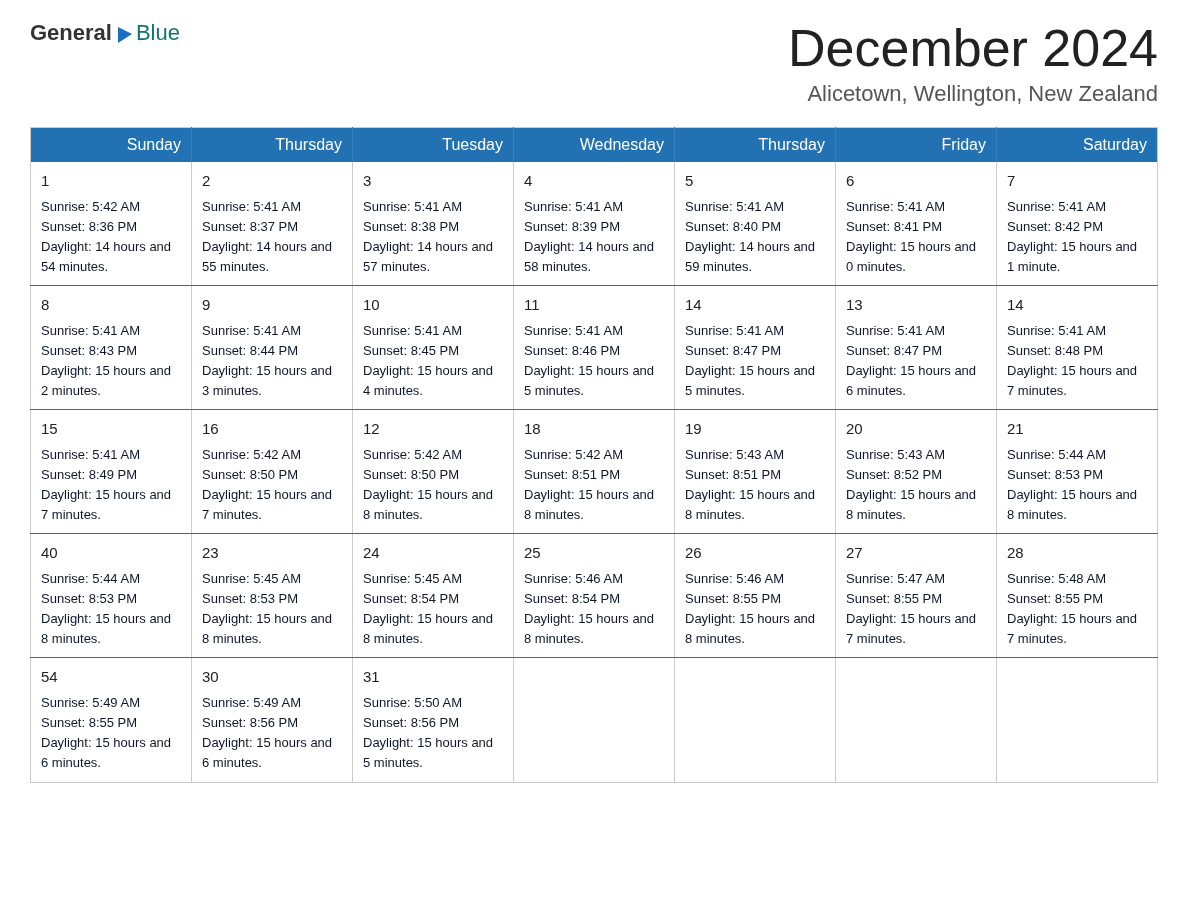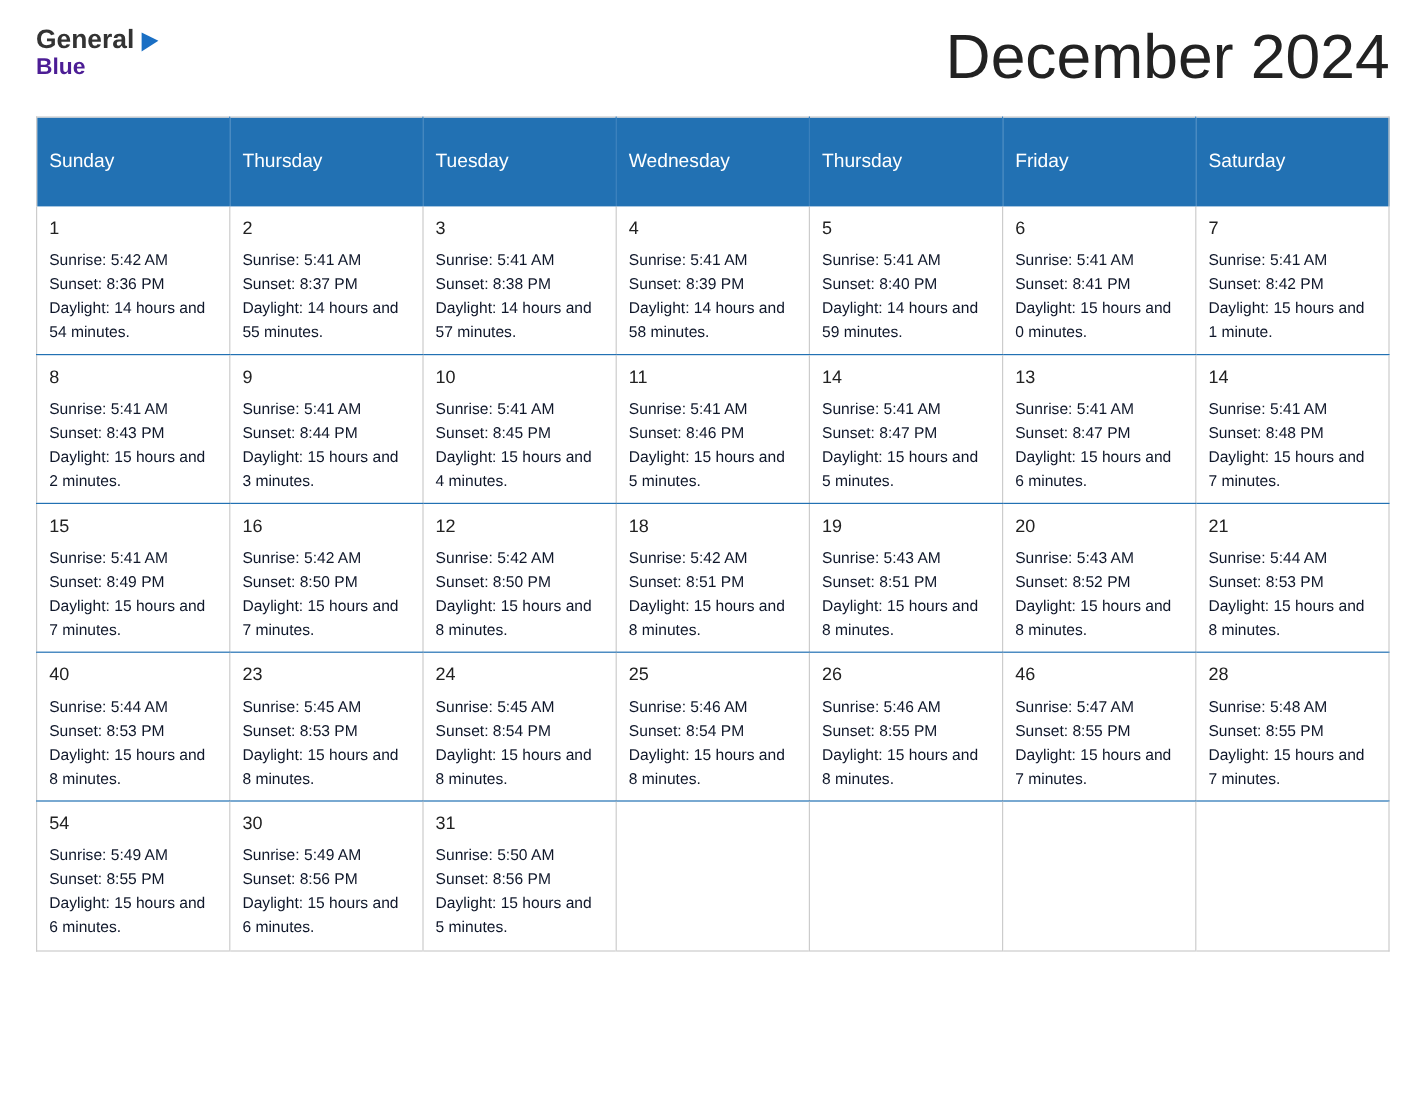--- a/index.html
+++ b/index.html
@@ -15,23 +15,23 @@
       justify-content: space-between;
       align-items: flex-start;
       margin-bottom: 20px;
     }
     .logo-text-general {
       font-size: 22px;
       font-weight: bold;
       color: #333;
     }
     .logo-text-blue {
-      font-size: 19px;
-      font-weight: bold;
-      color: #4c1d95;
+      font-size: 22px;
+      font-weight: normal;
+      color: #0f766e;
     }
     .title-area {
       text-align: right;
     }
     .month-title {
       font-size: 52px;
       font-weight: normal;
       color: #222;
       line-height: 1.1;
     }
@@ -41,24 +41,24 @@
       margin-top: 4px;
     }
     .calendar {
       width: 100%;
       border-collapse: collapse;
       border: 1px solid #ccc;
     }
     .calendar th {
       background-color: #2271b3;
       color: #fff;
-      padding: 28px 10px;
+      padding: 8px 10px;
       font-size: 16px;
       font-weight: normal;
-      text-align: left;
+      text-align: right;
       border-right: 1px solid #3a80bc;
     }
     .calendar th:last-child {
       border-right: none;
     }
     .calendar td {
       vertical-align: top;
       padding: 8px 10px;
       border-right: 1px solid #ccc;
       border-bottom: 1px solid #2271b3;
@@ -84,21 +84,21 @@
     .day-info {
       font-size: 13px;
       color: #0f172a;
       line-height: 1.55;
     }
     .empty-cell {
       background: #fff;
     }
     .logo-wrapper {
       display: flex;
-      flex-direction: column;
+      flex-direction: row;
       align-items: flex-start;
     }
     .logo-line1 {
       display: flex;
       align-items: center;
     }
   </style>
 </head>
 <body>
 
@@ -107,20 +107,21 @@
     <div class="logo-line1">
       <span class="logo-text-general">General</span>
       <svg width="22" height="22" viewBox="0 0 22 22" style="margin-left:2px; margin-top:2px;">
         <polygon points="4,4 18,11 4,20" fill="#1a6fc4"></polygon>
       </svg>
     </div>
     <span class="logo-text-blue" style="margin-left: 0;">Blue</span>
   </div>
   <div class="title-area">
     <div class="month-title">December 2024</div>
+    <div class="location">Alicetown, Wellington, New Zealand</div>
   </div>
 </div>
 
 <table class="calendar">
   <thead>
     <tr>
     <th>Sunday</th>
         <th>Thursday</th>
         <th>Tuesday</th>
         <th>Wednesday</th>
@@ -156,21 +157,21 @@
         <td><span class="day-number">19</span><span class="day-info">Sunrise: 5:43 AM<br>Sunset: 8:51 PM<br>Daylight: 15 hours and 8 minutes.</span></td>
         <td><span class="day-number">20</span><span class="day-info">Sunrise: 5:43 AM<br>Sunset: 8:52 PM<br>Daylight: 15 hours and 8 minutes.</span></td>
         <td><span class="day-number">21</span><span class="day-info">Sunrise: 5:44 AM<br>Sunset: 8:53 PM<br>Daylight: 15 hours and 8 minutes.</span></td>
       </tr>
       <tr>
         <td><span class="day-number">40</span><span class="day-info">Sunrise: 5:44 AM<br>Sunset: 8:53 PM<br>Daylight: 15 hours and 8 minutes.</span></td>
         <td><span class="day-number">23</span><span class="day-info">Sunrise: 5:45 AM<br>Sunset: 8:53 PM<br>Daylight: 15 hours and 8 minutes.</span></td>
         <td><span class="day-number">24</span><span class="day-info">Sunrise: 5:45 AM<br>Sunset: 8:54 PM<br>Daylight: 15 hours and 8 minutes.</span></td>
         <td><span class="day-number">25</span><span class="day-info">Sunrise: 5:46 AM<br>Sunset: 8:54 PM<br>Daylight: 15 hours and 8 minutes.</span></td>
         <td><span class="day-number">26</span><span class="day-info">Sunrise: 5:46 AM<br>Sunset: 8:55 PM<br>Daylight: 15 hours and 8 minutes.</span></td>
-        <td><span class="day-number">46</span><span class="day-info">Sunrise: 5:47 AM<br>Sunset: 8:55 PM<br>Daylight: 15 hours and 7 minutes.</span></td>
+        <td><span class="day-number">27</span><span class="day-info">Sunrise: 5:47 AM<br>Sunset: 8:55 PM<br>Daylight: 15 hours and 7 minutes.</span></td>
         <td><span class="day-number">28</span><span class="day-info">Sunrise: 5:48 AM<br>Sunset: 8:55 PM<br>Daylight: 15 hours and 7 minutes.</span></td>
       </tr>
       <tr>
         <td><span class="day-number">54</span><span class="day-info">Sunrise: 5:49 AM<br>Sunset: 8:55 PM<br>Daylight: 15 hours and 6 minutes.</span></td>
         <td><span class="day-number">30</span><span class="day-info">Sunrise: 5:49 AM<br>Sunset: 8:56 PM<br>Daylight: 15 hours and 6 minutes.</span></td>
         <td><span class="day-number">31</span><span class="day-info">Sunrise: 5:50 AM<br>Sunset: 8:56 PM<br>Daylight: 15 hours and 5 minutes.</span></td>
         <td class="empty-cell"></td>
         <td class="empty-cell"></td>
         <td class="empty-cell"></td>
         <td class="empty-cell"></td>

